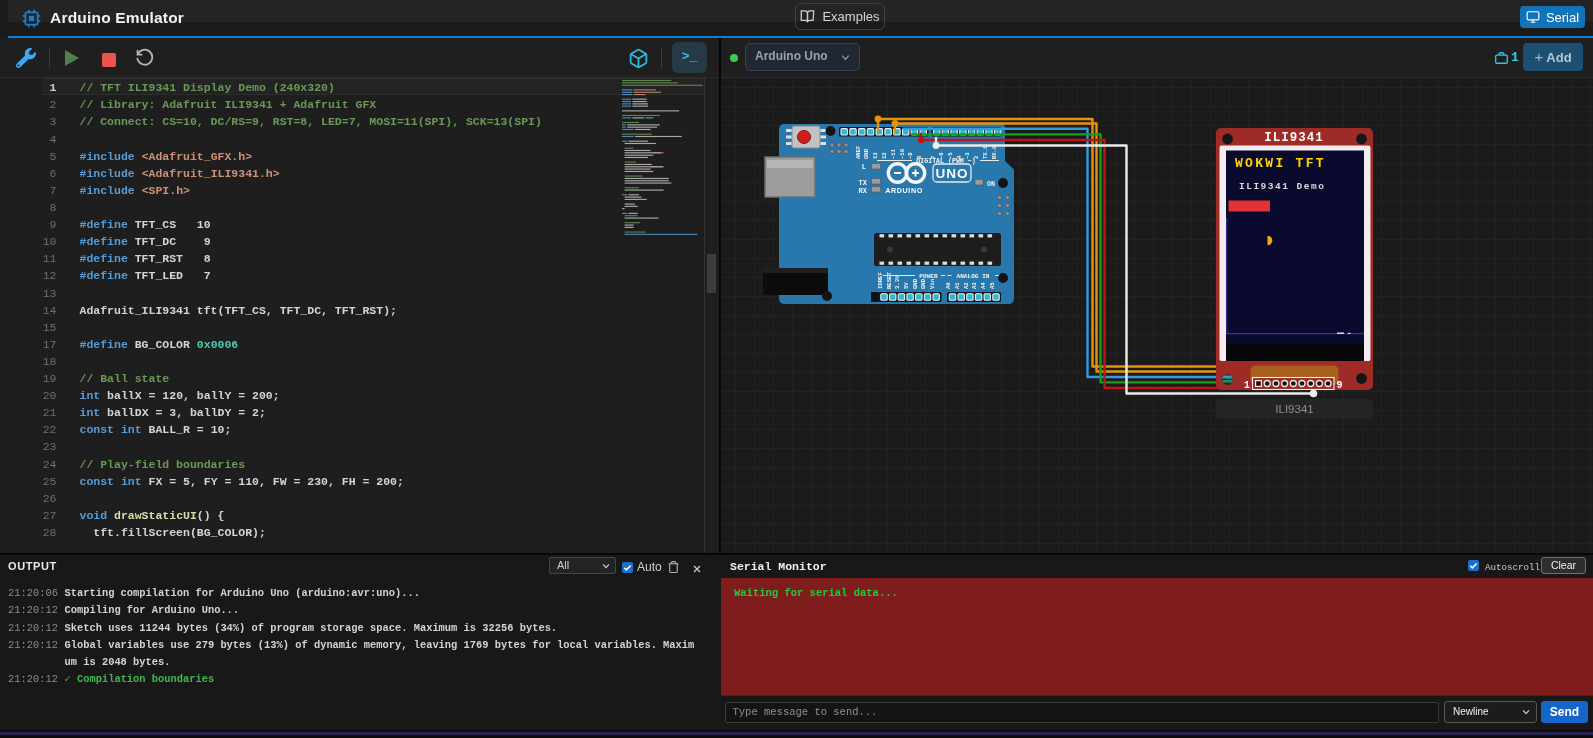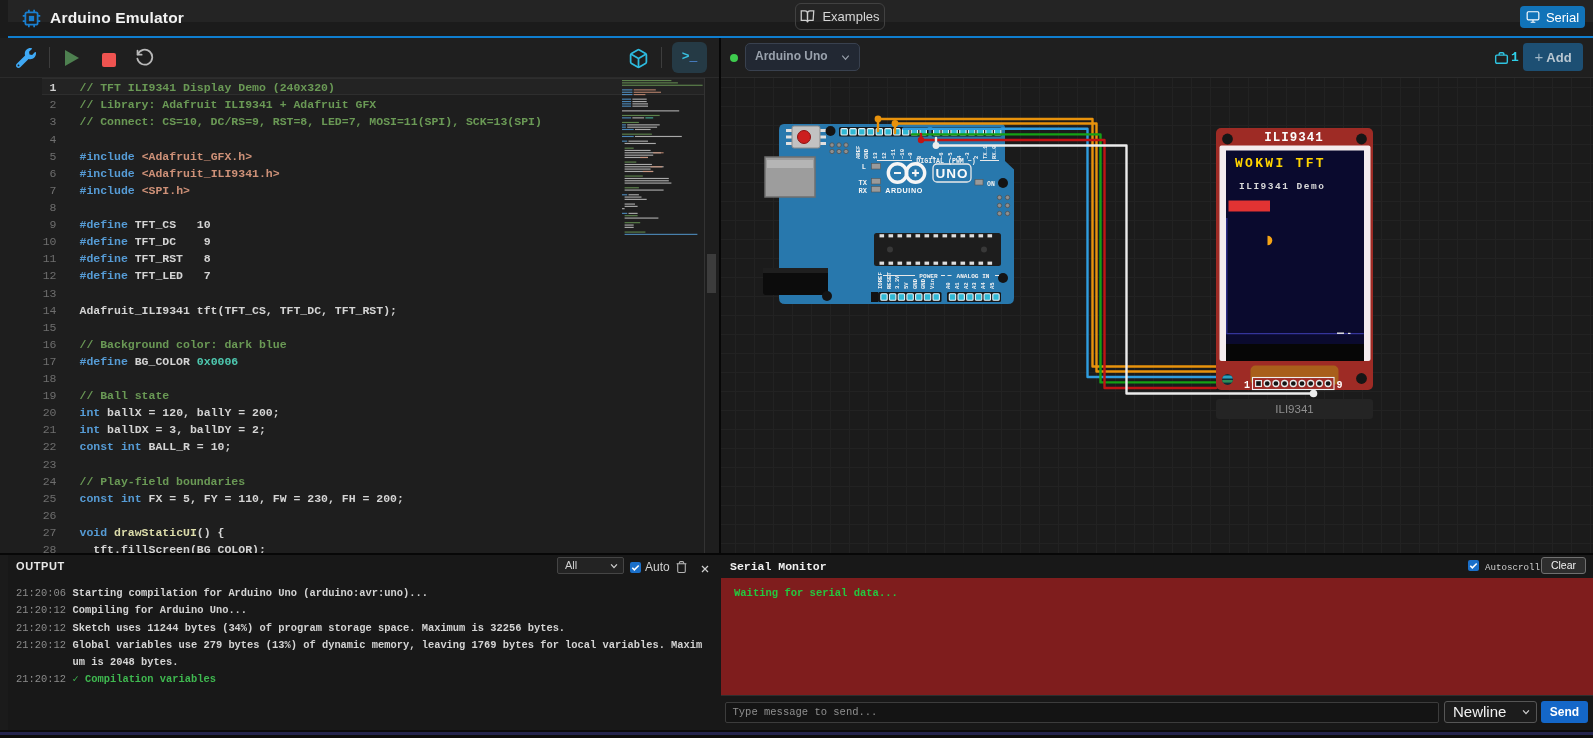--- a/index.html
+++ b/index.html
@@ -26,38 +26,38 @@
 #mmline { position:absolute; left:704px; top:78px; width:1px; height:475px; background:#333; }
 #sbar { position:absolute; left:707px; top:254px; width:9px; height:39px; background:#3c3c3c; }
 
 #canvas { position:absolute; left:721px; top:78px; width:872px; height:475px; background:#1b1b1b;
   background-image:linear-gradient(#222222 1px, transparent 1px), linear-gradient(90deg, #222222 1px, transparent 1px);
   background-size:19px 19px; background-position:14px 9px; }
 
 #vdiv { position:absolute; left:719px; top:38px; width:2px; height:692px; background:#070707; }
 #hdiv { position:absolute; left:0; top:553px; width:1593px; height:2px; background:#070707; }
 
-#output { position:absolute; left:8px; top:555px; width:798px; height:175px; background:#181818; }
+#output { position:absolute; left:0; top:555px; width:798px; height:175px; background:#181818; }
 #output h3 { position:absolute; left:8px; top:5px; font-size:11px; letter-spacing:0.6px; color:#e8e8e8; }
 #oall { position:absolute; left:549px; top:2px; width:67px; height:17px; background:#232323; border:1px solid #454545; border-radius:2px;
   font-size:11px; color:#d0d0d0; padding-left:7px; line-height:15px; }
 #oall svg { position:absolute; right:4px; top:3px; }
 #obody { position:absolute; left:0; top:30px; width:718px; }
 .ol { height:17.25px; line-height:17.25px; white-space:pre; font-family:"Liberation Mono", monospace; font-size:10.4px; font-weight:bold; color:#d4d4d4; }
 .ol .ots { display:inline-block; width:56.5px; margin-left:8px; color:#8c8c8c; font-weight:normal; }
 
 #serial { position:absolute; left:721px; top:555px; width:872px; height:175px; background:#181818; }
 #serial h3 { position:absolute; left:9px; top:5px; font-family:"Liberation Mono", monospace; font-size:11.5px; color:#f0f0f0; }
 #sbody { position:absolute; left:0; top:23px; width:872px; height:123px; background:#7f1d1d; }
 #sbody span { position:absolute; left:13px; top:9px; font-family:"Liberation Mono", monospace; font-weight:bold; font-size:10.5px; color:#23c93f; }
 #sinrow { position:absolute; left:0; top:140px; width:872px; height:29px; background:#181818; border-top:1px solid #2e2e2e; }
 #sinput { position:absolute; left:3.5px; top:5.5px; width:714px; height:21px; background:#141414; border:1px solid #3c3c3c; border-radius:2px;
   font-family:"Liberation Mono", monospace; font-size:10.5px; color:#8f8f8f; line-height:19px; padding-left:7px; }
 #snl { position:absolute; left:723px; top:5px; width:93px; height:22px; background:#1c1c1c; border:1px solid #565656; border-radius:3px;
-  font-size:15px; color:#f2f2f2; line-height:20px; padding-left:8px; }
+  font-size:10px; color:#f2f2f2; line-height:20px; padding-left:8px; }
 #snl svg { position:absolute; right:5px; top:5px; }
 #ssend { position:absolute; left:820px; top:5px; width:47px; height:22px; background:#1467c8; border-radius:3px;
   color:#fff; font-weight:bold; font-size:12px; text-align:center; line-height:22px; }
 #botstrip { position:absolute; left:0; top:730px; width:1593px; height:8px; background:#0c0c0c; }
 #botstrip .nv { position:absolute; left:0; top:1.5px; width:1593px; height:3px; background:#24244d; }
 .cbl { position:absolute; font-size:12px; color:#cfcfcf; }
 </style></head>
 <body>
 <div id="topbar">
   <div style="position:absolute;left:13px;top:8px"><svg width="21" height="21" viewBox="0 0 24 24" fill="none" stroke="#1a7fd0" stroke-width="2">
@@ -132,21 +132,20 @@
 <div class="ln"><span class="no">6</span><span class="tx"><i style="color:#569cd6">#include</i><i style="color:#d4d4d4"> </i><i style="color:#ce9178">&lt;Adafruit_ILI9341.h&gt;</i></span></div>
 <div class="ln"><span class="no">7</span><span class="tx"><i style="color:#569cd6">#include</i><i style="color:#d4d4d4"> </i><i style="color:#ce9178">&lt;SPI.h&gt;</i></span></div>
 <div class="ln"><span class="no">8</span><span class="tx"></span></div>
 <div class="ln"><span class="no">9</span><span class="tx"><i style="color:#569cd6">#define</i><i style="color:#d4d4d4"> TFT_CS   10</i></span></div>
 <div class="ln"><span class="no">10</span><span class="tx"><i style="color:#569cd6">#define</i><i style="color:#d4d4d4"> TFT_DC    9</i></span></div>
 <div class="ln"><span class="no">11</span><span class="tx"><i style="color:#569cd6">#define</i><i style="color:#d4d4d4"> TFT_RST   8</i></span></div>
 <div class="ln"><span class="no">12</span><span class="tx"><i style="color:#569cd6">#define</i><i style="color:#d4d4d4"> TFT_LED   7</i></span></div>
 <div class="ln"><span class="no">13</span><span class="tx"></span></div>
 <div class="ln"><span class="no">14</span><span class="tx"><i style="color:#d4d4d4">Adafruit_ILI9341 tft(TFT_CS, TFT_DC, TFT_RST);</i></span></div>
 <div class="ln"><span class="no">15</span><span class="tx"></span></div>
-<div class="ln"><span class="no">16</span><span class="tx"><i style="color:#6a9955">// Background color: dark blue</i></span></div>
 <div class="ln"><span class="no">17</span><span class="tx"><i style="color:#569cd6">#define</i><i style="color:#d4d4d4"> BG_COLOR </i><i style="color:#4ec9b0">0x0006</i></span></div>
 <div class="ln"><span class="no">18</span><span class="tx"></span></div>
 <div class="ln"><span class="no">19</span><span class="tx"><i style="color:#6a9955">// Ball state</i></span></div>
 <div class="ln"><span class="no">20</span><span class="tx"><i style="color:#569cd6">int</i><i style="color:#d4d4d4"> ballX = 120, ballY = 200;</i></span></div>
 <div class="ln"><span class="no">21</span><span class="tx"><i style="color:#569cd6">int</i><i style="color:#d4d4d4"> ballDX = 3, ballDY = 2;</i></span></div>
 <div class="ln"><span class="no">22</span><span class="tx"><i style="color:#569cd6">const</i><i style="color:#d4d4d4"> </i><i style="color:#569cd6">int</i><i style="color:#d4d4d4"> BALL_R = 10;</i></span></div>
 <div class="ln"><span class="no">23</span><span class="tx"></span></div>
 <div class="ln"><span class="no">24</span><span class="tx"><i style="color:#6a9955">// Play-field boundaries</i></span></div>
 <div class="ln"><span class="no">25</span><span class="tx"><i style="color:#569cd6">const</i><i style="color:#d4d4d4"> </i><i style="color:#569cd6">int</i><i style="color:#d4d4d4"> FX = 5, FY = 110, FW = 230, FH = 200;</i></span></div>
 <div class="ln"><span class="no">26</span><span class="tx"></span></div>
@@ -451,21 +450,21 @@
       </svg></div>
   <div style="position:absolute;left:691px;top:6px"><svg width="12" height="12" viewBox="0 0 24 24" fill="none" stroke="#cfcfcf" stroke-width="2.4">
         <path d="M18 6 6 18M6 6l12 12"></path>
       </svg></div>
   <div id="obody">
 <div class="ol"><span class="ots">21:20:06</span><span style="color:#d4d4d4">Starting compilation for Arduino Uno (arduino:avr:uno)...</span></div>
 <div class="ol"><span class="ots">21:20:12</span><span style="color:#d4d4d4">Compiling for Arduino Uno...</span></div>
 <div class="ol"><span class="ots">21:20:12</span><span style="color:#d4d4d4">Sketch uses 11244 bytes (34%) of program storage space. Maximum is 32256 bytes.</span></div>
 <div class="ol"><span class="ots">21:20:12</span><span style="color:#d4d4d4">Global variables use 279 bytes (13%) of dynamic memory, leaving 1769 bytes for local variables. Maxim</span></div>
 <div class="ol"><span class="ots"></span><span style="color:#d4d4d4">um is 2048 bytes.</span></div>
-<div class="ol"><span class="ots">21:20:12</span><span style="color:#3fb950">✓ Compilation variables</span></div>
+<div class="ol"><span class="ots">21:20:12</span><span style="color:#3fb950">✓ Compilation boundaries</span></div>
   </div>
 </div>
 
 <div id="serial">
   <h3>Serial Monitor</h3>
   <div style="position:absolute;left:746.5px;top:5px;width:11px;height:11px;background:#1a6fc9;border-radius:2px">
       <svg style="display:block" width="11" height="11" viewBox="0 0 24 24" fill="none" stroke="#fff" stroke-width="3.4">
         <path d="M5 12.5l4.5 4.5L19 7.5"></path>
       </svg>
     </div>

